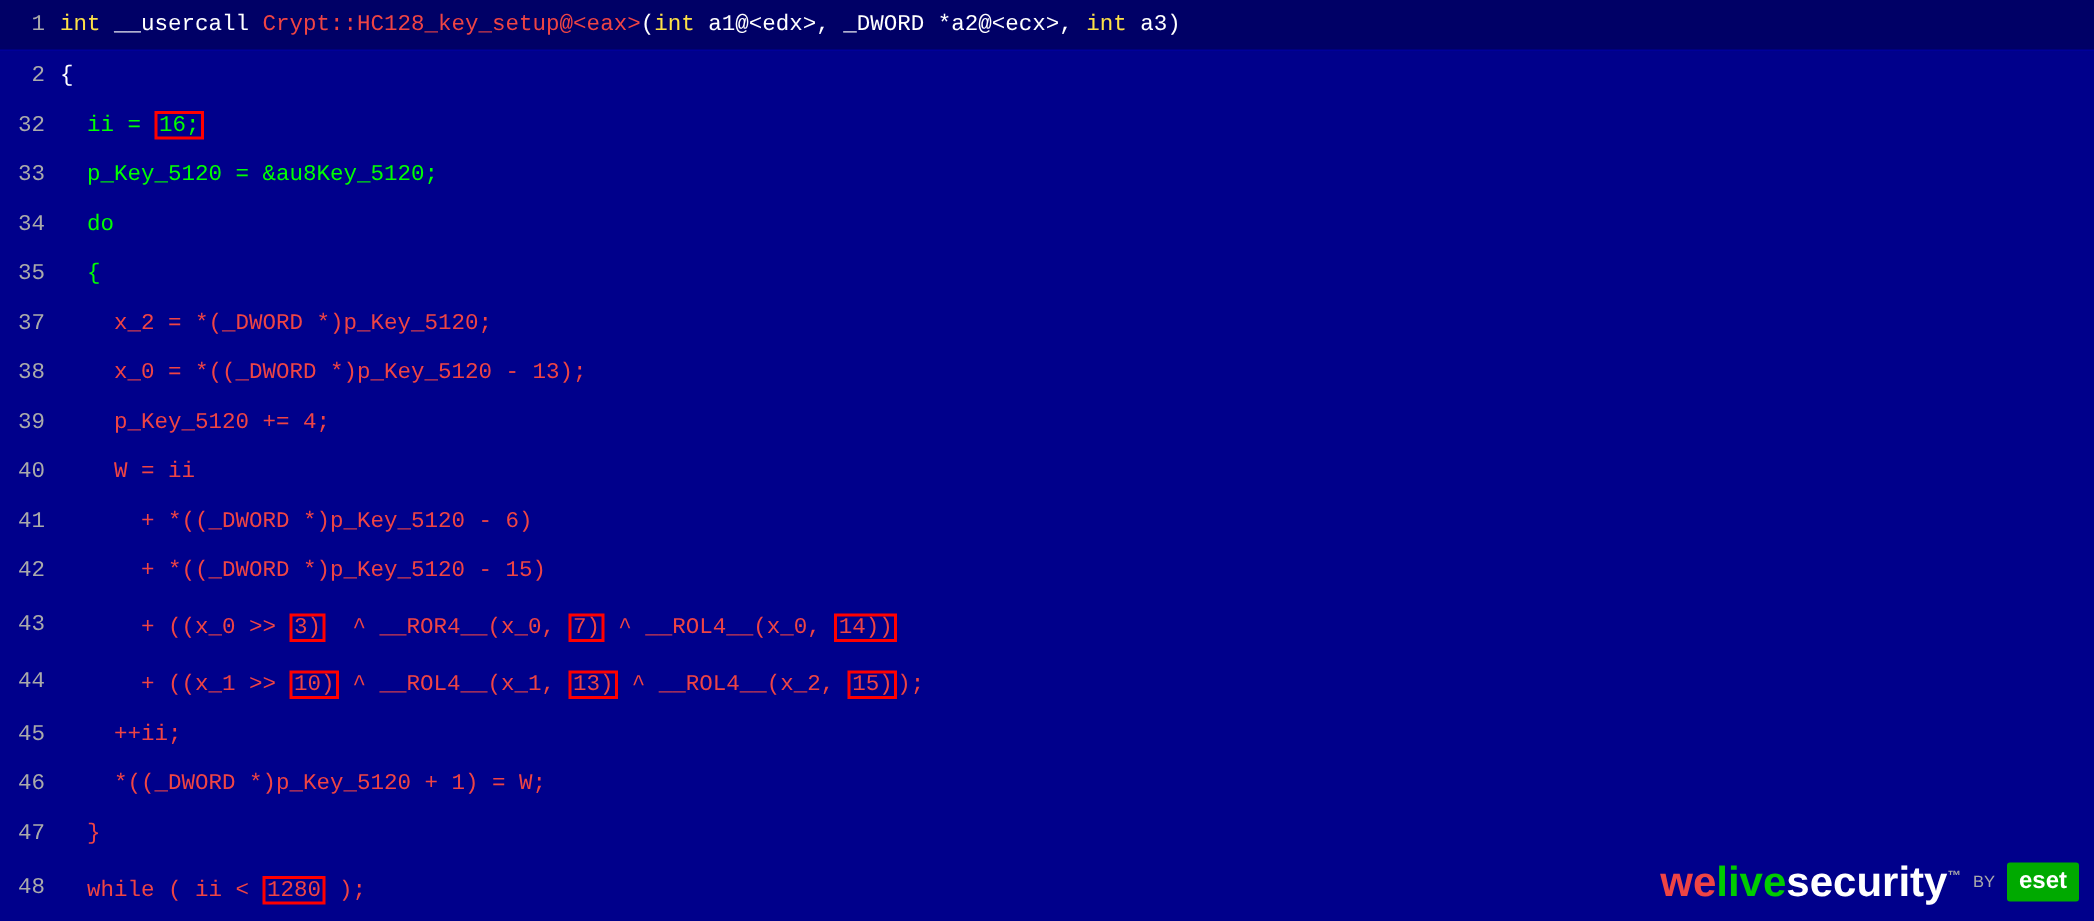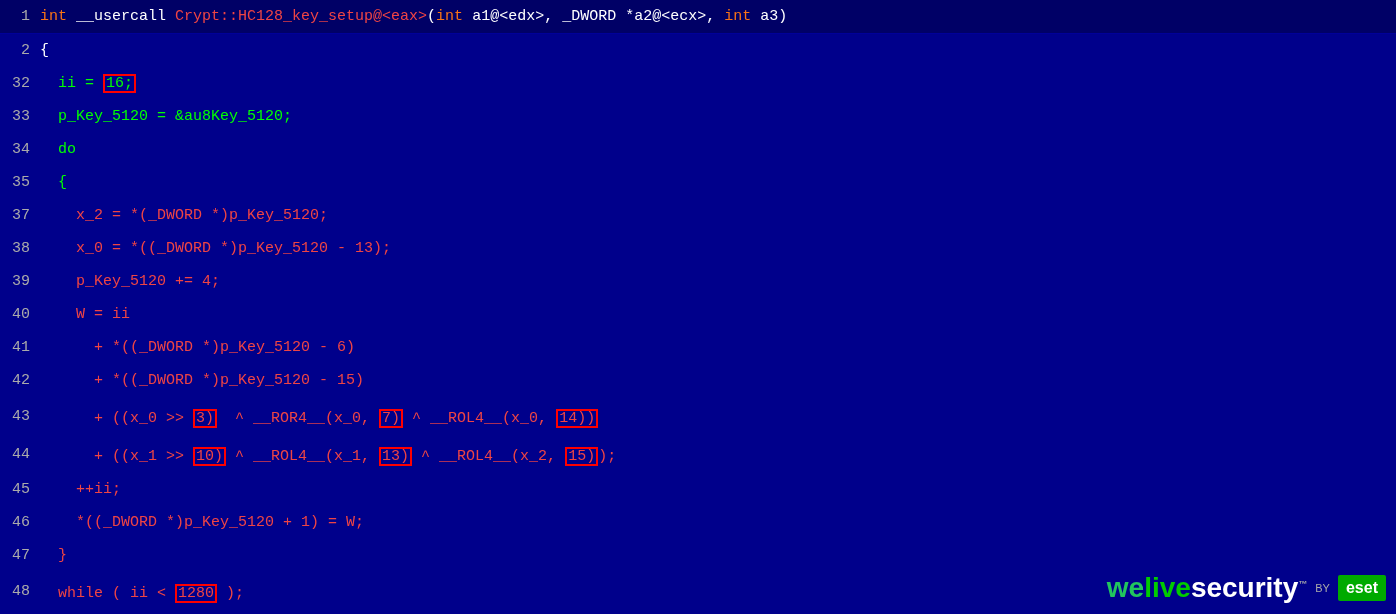--- a/index.html
+++ b/index.html
@@ -28,21 +28,21 @@
       text-align: right;
       padding-right: 10px;
       padding-left: 5px;
       user-select: none;
       flex-shrink: 0;
     }
     .line-content {
       flex: 1;
       white-space: pre;
     }
-    .kw { color: #f97316; } 
+    .kw { color: #fde047; } 
     .white { color: #FFFFFF; }
     .green { color: #00FF00; text-align: center; }
     .cyan { color: #ef4444; margin-top: 12px; }
 
     .highlighted-box {
       border: 2px solid red;
       display: inline-block;
       line-height: 1;
       padding: 0 1px;
     }
@@ -54,21 +54,21 @@
       display: flex;
       align-items: center;
       gap: 8px;
     }
     .welivesecurity-text {
       font-family: Arial, sans-serif;
       font-size: 28px;
       font-weight: bold;
       color: #FFFFFF;
     }
-    .welivesecurity-text .we { color: #22c55e; margin-top: 38px; }
+    .welivesecurity-text .we { color: #ef4444; margin-top: 38px; }
     .welivesecurity-text .live { color: #00CC00; }
     .welivesecurity-text .security { color: #FFFFFF; }
     .by-text {
       font-family: Arial, sans-serif;
       font-size: 11px;
       color: #AAAAAA;
       text-transform: uppercase;
     }
     .eset-badge {
       background-color: #00AA00;

